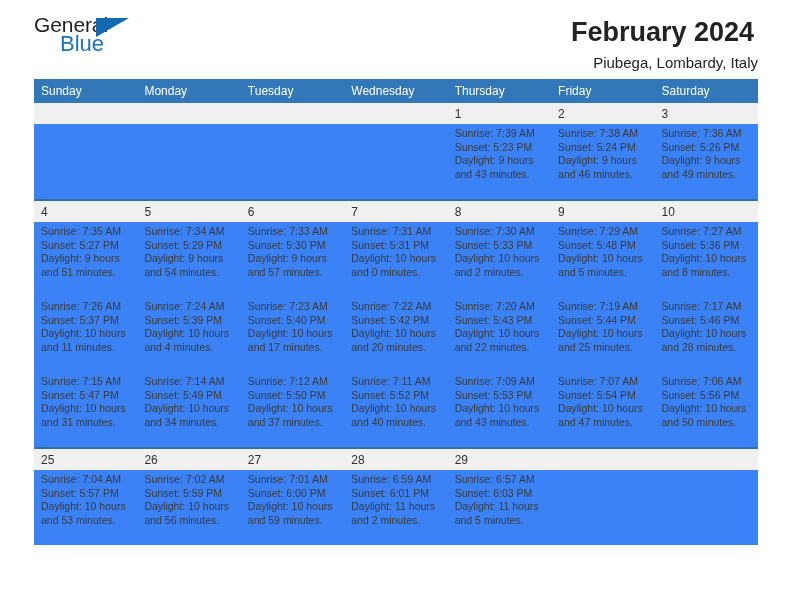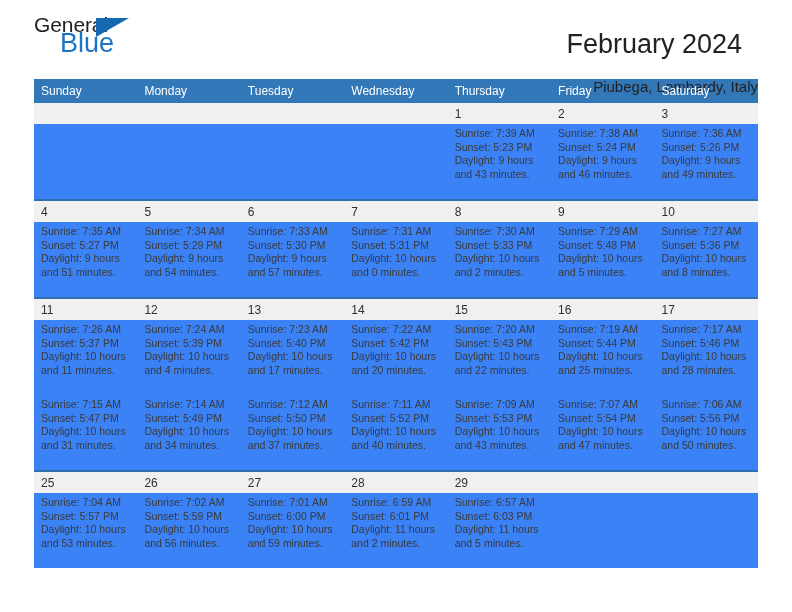--- a/index.html
+++ b/index.html
@@ -44,21 +44,21 @@
     top: 0;
     font-size: 21px;
     color: #222222;
     letter-spacing: -0.1px;
     line-height: 25px;
   }
   .brand-blue {
     position: absolute;
     left: 26px;
     top: 19px;
-    font-size: 27px;
+    font-size: 22px;
     color: #1a73c4;
     line-height: 25px;
   }
   .brand-triangle {
     position: absolute;
     left: 62px;
     top: 6px;
     width: 0;
     height: 0;
     border-left: 33px solid #1569b0;
@@ -66,22 +66,22 @@
   }
 
   .title-block {
     text-align: right;
     padding-top: 0px;
   }
   .cal-title {
     font-size: 27px;
     color: #222222;
     line-height: 32px;
-    font-weight: normal;
-    margin: 16px;
+    font-weight: bold;
+    margin: 4px;
   }
   .cal-subtitle {
     font-size: 15px;
     color: #222222;
     line-height: 22px;
     margin: 4px 0 0 0;
     font-weight: normal;
   }
 
   
@@ -264,29 +264,20 @@
           <div class="line">and 5 minutes.</div>
         </td>
         <td>
           <div class="line">Sunrise: 7:27 AM</div>
           <div class="line">Sunset: 5:36 PM</div>
           <div class="line">Daylight: 10 hours</div>
           <div class="line">and 8 minutes.</div>
         </td>
       </tr>
 
-      <tr class="daterow-numbers">
-        <td>11</td>
-        <td>12</td>
-        <td>13</td>
-        <td>14</td>
-        <td>15</td>
-        <td>16</td>
-        <td>17</td>
-      </tr>
       <tr class="daterow-info">
         <td>
           <div class="line">Sunrise: 7:26 AM</div>
           <div class="line">Sunset: 5:37 PM</div>
           <div class="line">Daylight: 10 hours</div>
           <div class="line">and 11 minutes.</div>
         </td>
         <td>
           <div class="line">Sunrise: 7:24 AM</div>
           <div class="line">Sunset: 5:39 PM</div>

